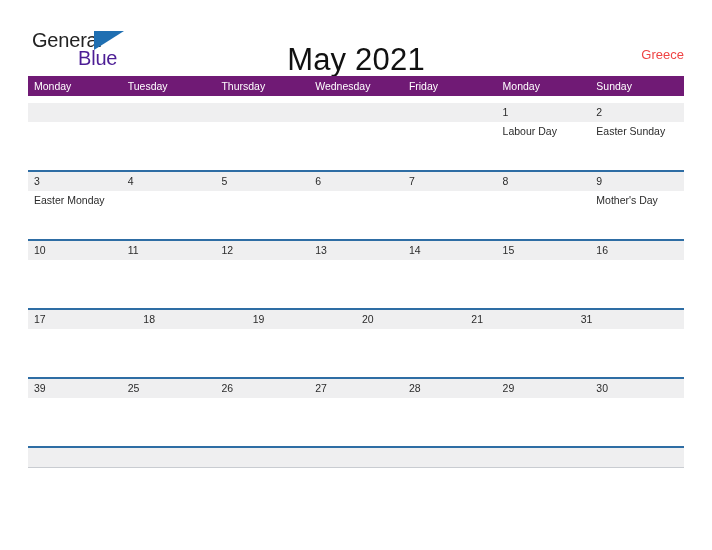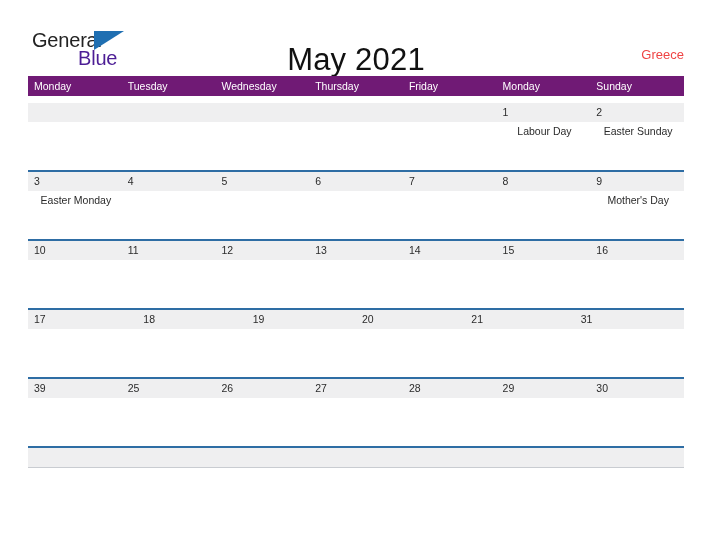--- a/index.html
+++ b/index.html
@@ -144,21 +144,20 @@
     color: #2b2b2b;
     line-height: 19px;
     white-space: nowrap;
     overflow: hidden;
   }
   .week .eventstrip {
     display: flex;
     width: 656px;
     height: 48px;
     background: #ffffff;
-    text-align: center;
   }
   .week .eventstrip .ecell {
     flex: 1 1 0;
     box-sizing: border-box;
     padding: 3px 4px 0 6px;
     font-size: 10.5px;
     color: #2b2b2b;
     line-height: 13px;
     overflow: hidden;
   }
@@ -187,22 +186,22 @@
 
     <div class="region">Greece</div>
 
   </div>
 
   <div class="calendar">
 
     <div class="weekheader">
       <div class="cell">Monday</div>
       <div class="cell">Tuesday</div>
+      <div class="cell">Thursday</div>
       <div class="cell">Wednesday</div>
-      <div class="cell">Thursday</div>
       <div class="cell">Friday</div>
       <div class="cell">Monday</div>
       <div class="cell">Sunday</div>
     </div>
 
     <div class="gap"></div>
 
     <div class="week">
       <div class="datestrip">
         <div class="dcell"></div>

